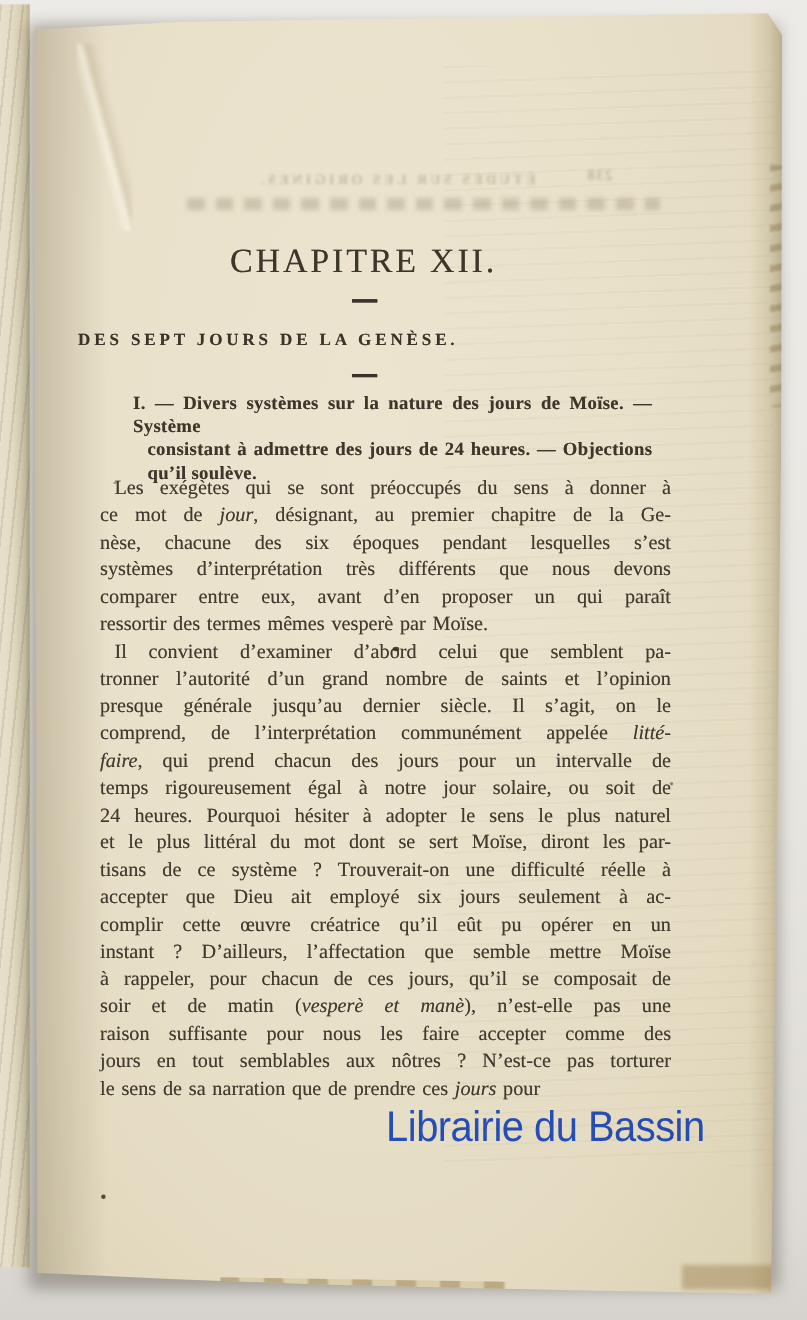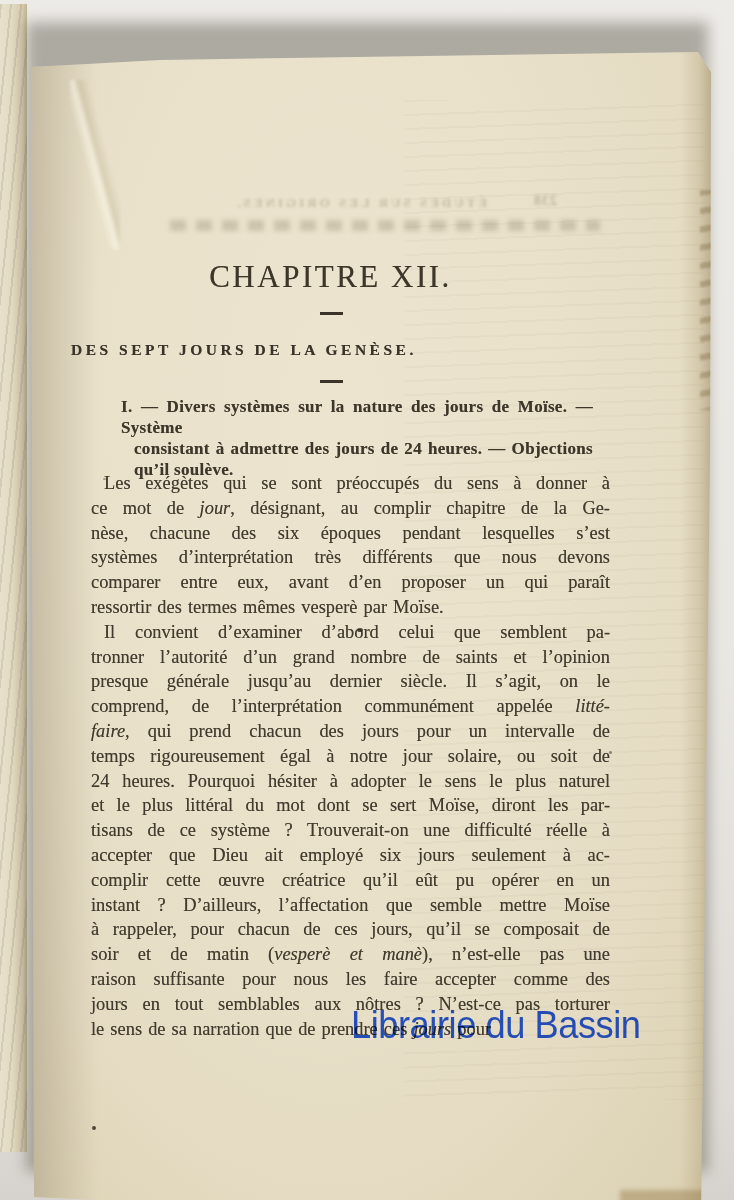--- a/index.html
+++ b/index.html
@@ -29,21 +29,20 @@
     background:rgba(95,90,78,.45);filter:blur(7px);
   }
   
   .page{
     position:absolute;inset:0;
     clip-path:polygon(31px 27px,160px 20px,698px 12px,711px 32px,
       710px 420px,701px 1176px,520px 1173px,300px 1168px,
       160px 1163px,34px 1157px);
     background:radial-gradient(ellipse at 45% 32%,
       #ece4cf 0%,#e9e1ca 40%,#e4dbc2 70%,#dcd2b4 92%,#d3c7a4 100%);
-    margin-top:40px;
   }
   .gutter-shade{
     position:absolute;left:28px;top:0;width:70px;height:100%;
     background:linear-gradient(90deg,rgba(120,106,78,.30),rgba(120,106,78,0));
   }
   .top-edge-shade{
     position:absolute;left:0;top:0;width:100%;height:14px;
     background:linear-gradient(180deg,rgba(110,95,60,.35),rgba(110,95,60,0));
     transform:rotate(-.4deg);transform-origin:left top;
   }
@@ -177,21 +176,21 @@
 
     <div class="summary justify print">
         <div class="tline"><span>I. — Divers systèmes sur la nature des jours de Moïse. — Système</span></div>
         <div class="tline"><span>consistant à admettre des jours de 24 heures. — Objections</span></div>
         <div class="tline"><span>qu’il soulève.</span></div>
       </div>
 
     <div class="body-text print">
       <div class="para justify">
           <div class="tline"><span>Les exégètes qui se sont préoccupés du sens à donner à</span></div>
-          <div class="tline"><span>ce mot de </span><em>jour</em><span>, désignant, au complir chapitre de la Ge-</span></div>
+          <div class="tline"><span>ce mot de </span><em>jour</em><span>, désignant, au premier chapitre de la Ge-</span></div>
           <div class="tline"><span>nèse, chacune des six époques pendant lesquelles s’est</span></div>
           <div class="tline"><span>systèmes d’interprétation très différents que nous devons</span></div>
           <div class="tline"><span>comparer entre eux, avant d’en proposer un qui paraît</span></div>
           <div class="tline"><span>ressortir des termes mêmes vesperè par Moïse.</span></div>
         </div>
       <div class="para justify">
           <div class="tline"><span>Il convient d’examiner d’abord celui que semblent pa-</span></div>
           <div class="tline"><span>tronner l’autorité d’un grand nombre de saints et l’opinion</span></div>
           <div class="tline"><span>presque générale jusqu’au dernier siècle. Il s’agit, on le</span></div>
           <div class="tline"><span>comprend, de l’interprétation communément appelée </span><em>litté-</em><span></span></div>

